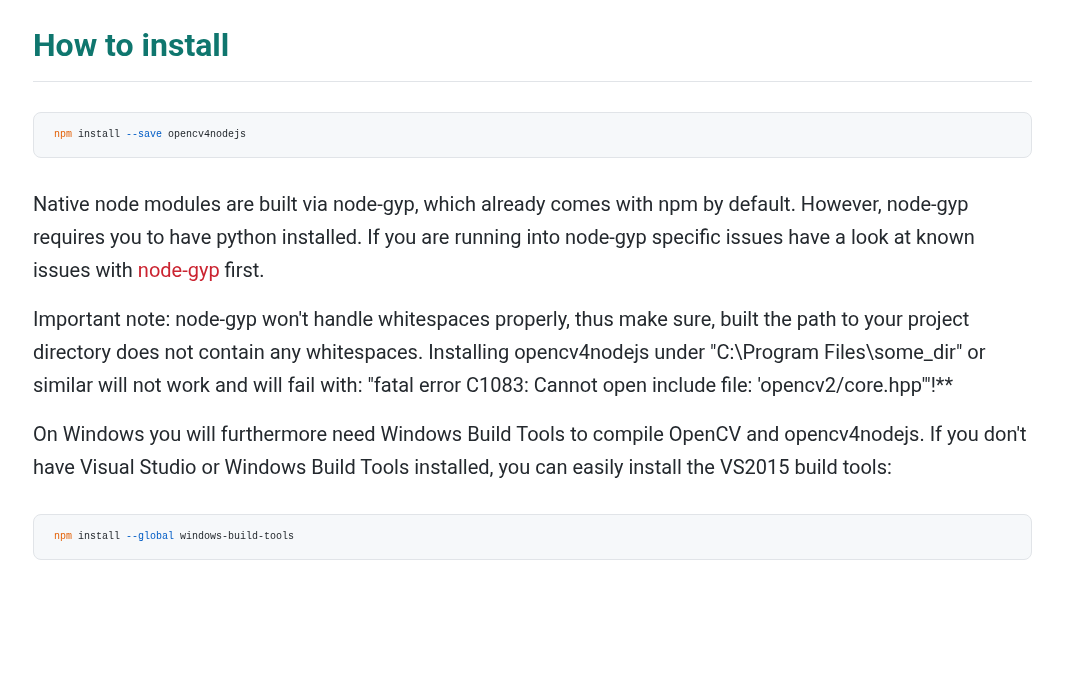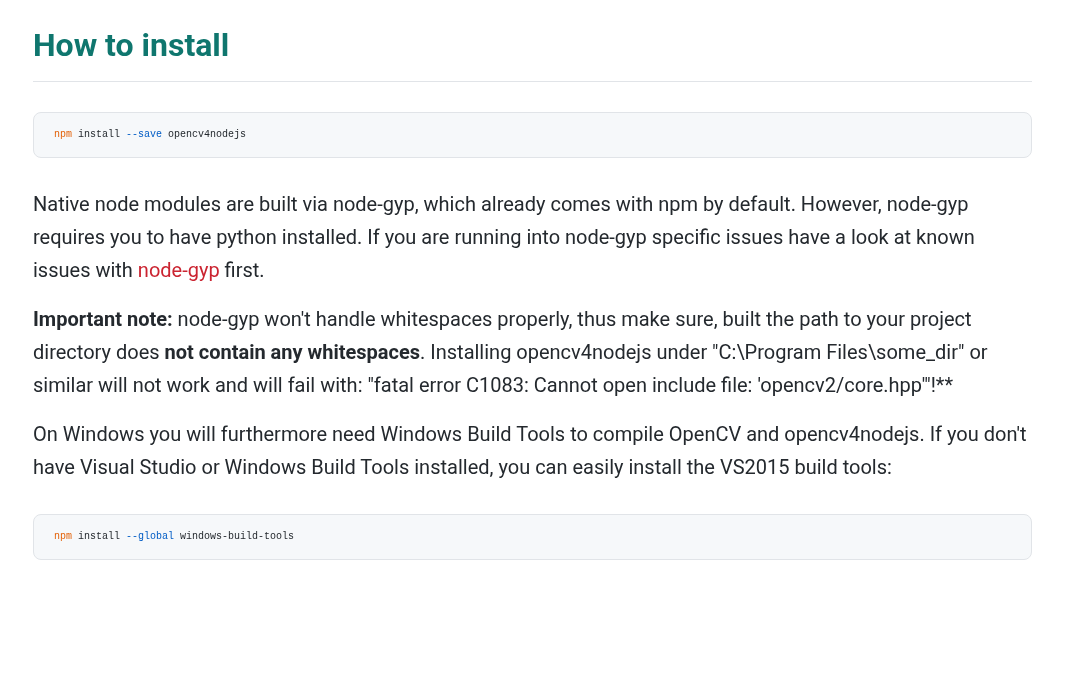--- a/index.html
+++ b/index.html
@@ -53,21 +53,21 @@
       line-height: 1.65;
       color: #24292e;
     }
 
     .link-red {
       color: #cb2431;
       text-decoration: none;
     }
 
     strong {
-      font-weight: 700;
+      font-weight: 400;
     }
   </style>
 </head>
 <body>
 
 <h1>How to install</h1>
 
 <div class="code-block">
   <span class="cmd-npm">npm</span><span> install </span><span class="cmd-flag">--save</span><span> opencv4nodejs</span>
 </div>

